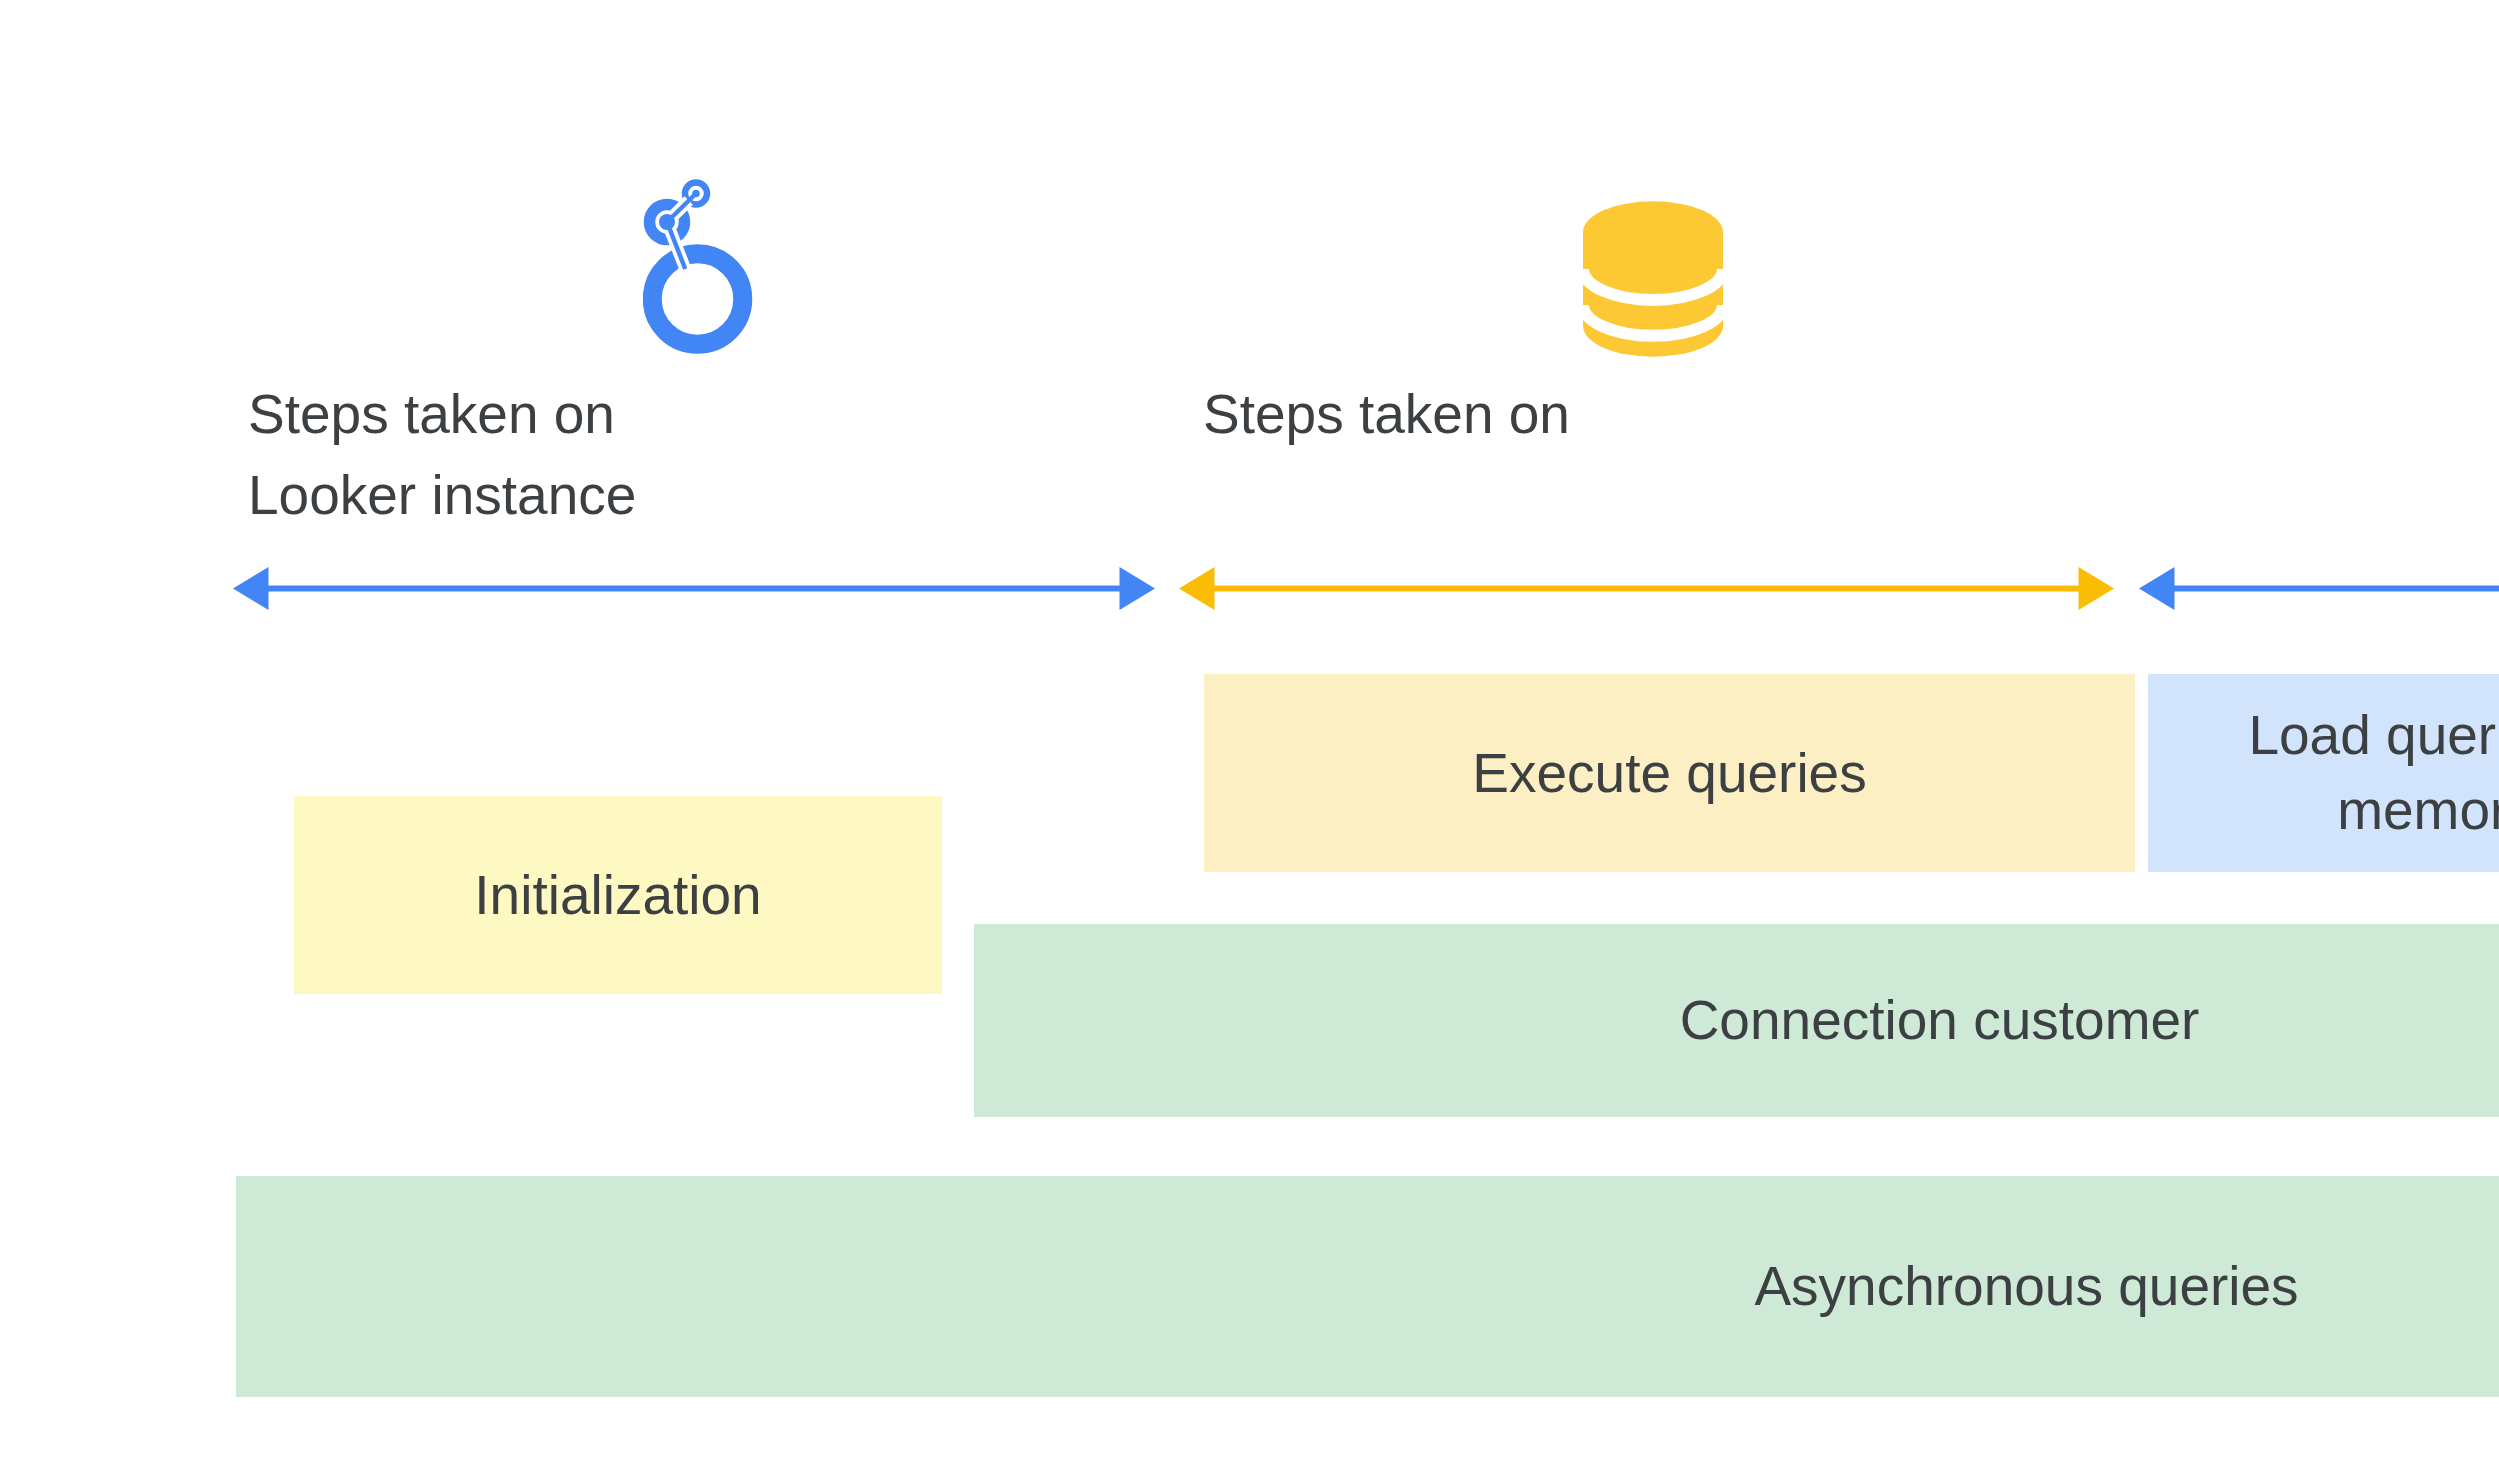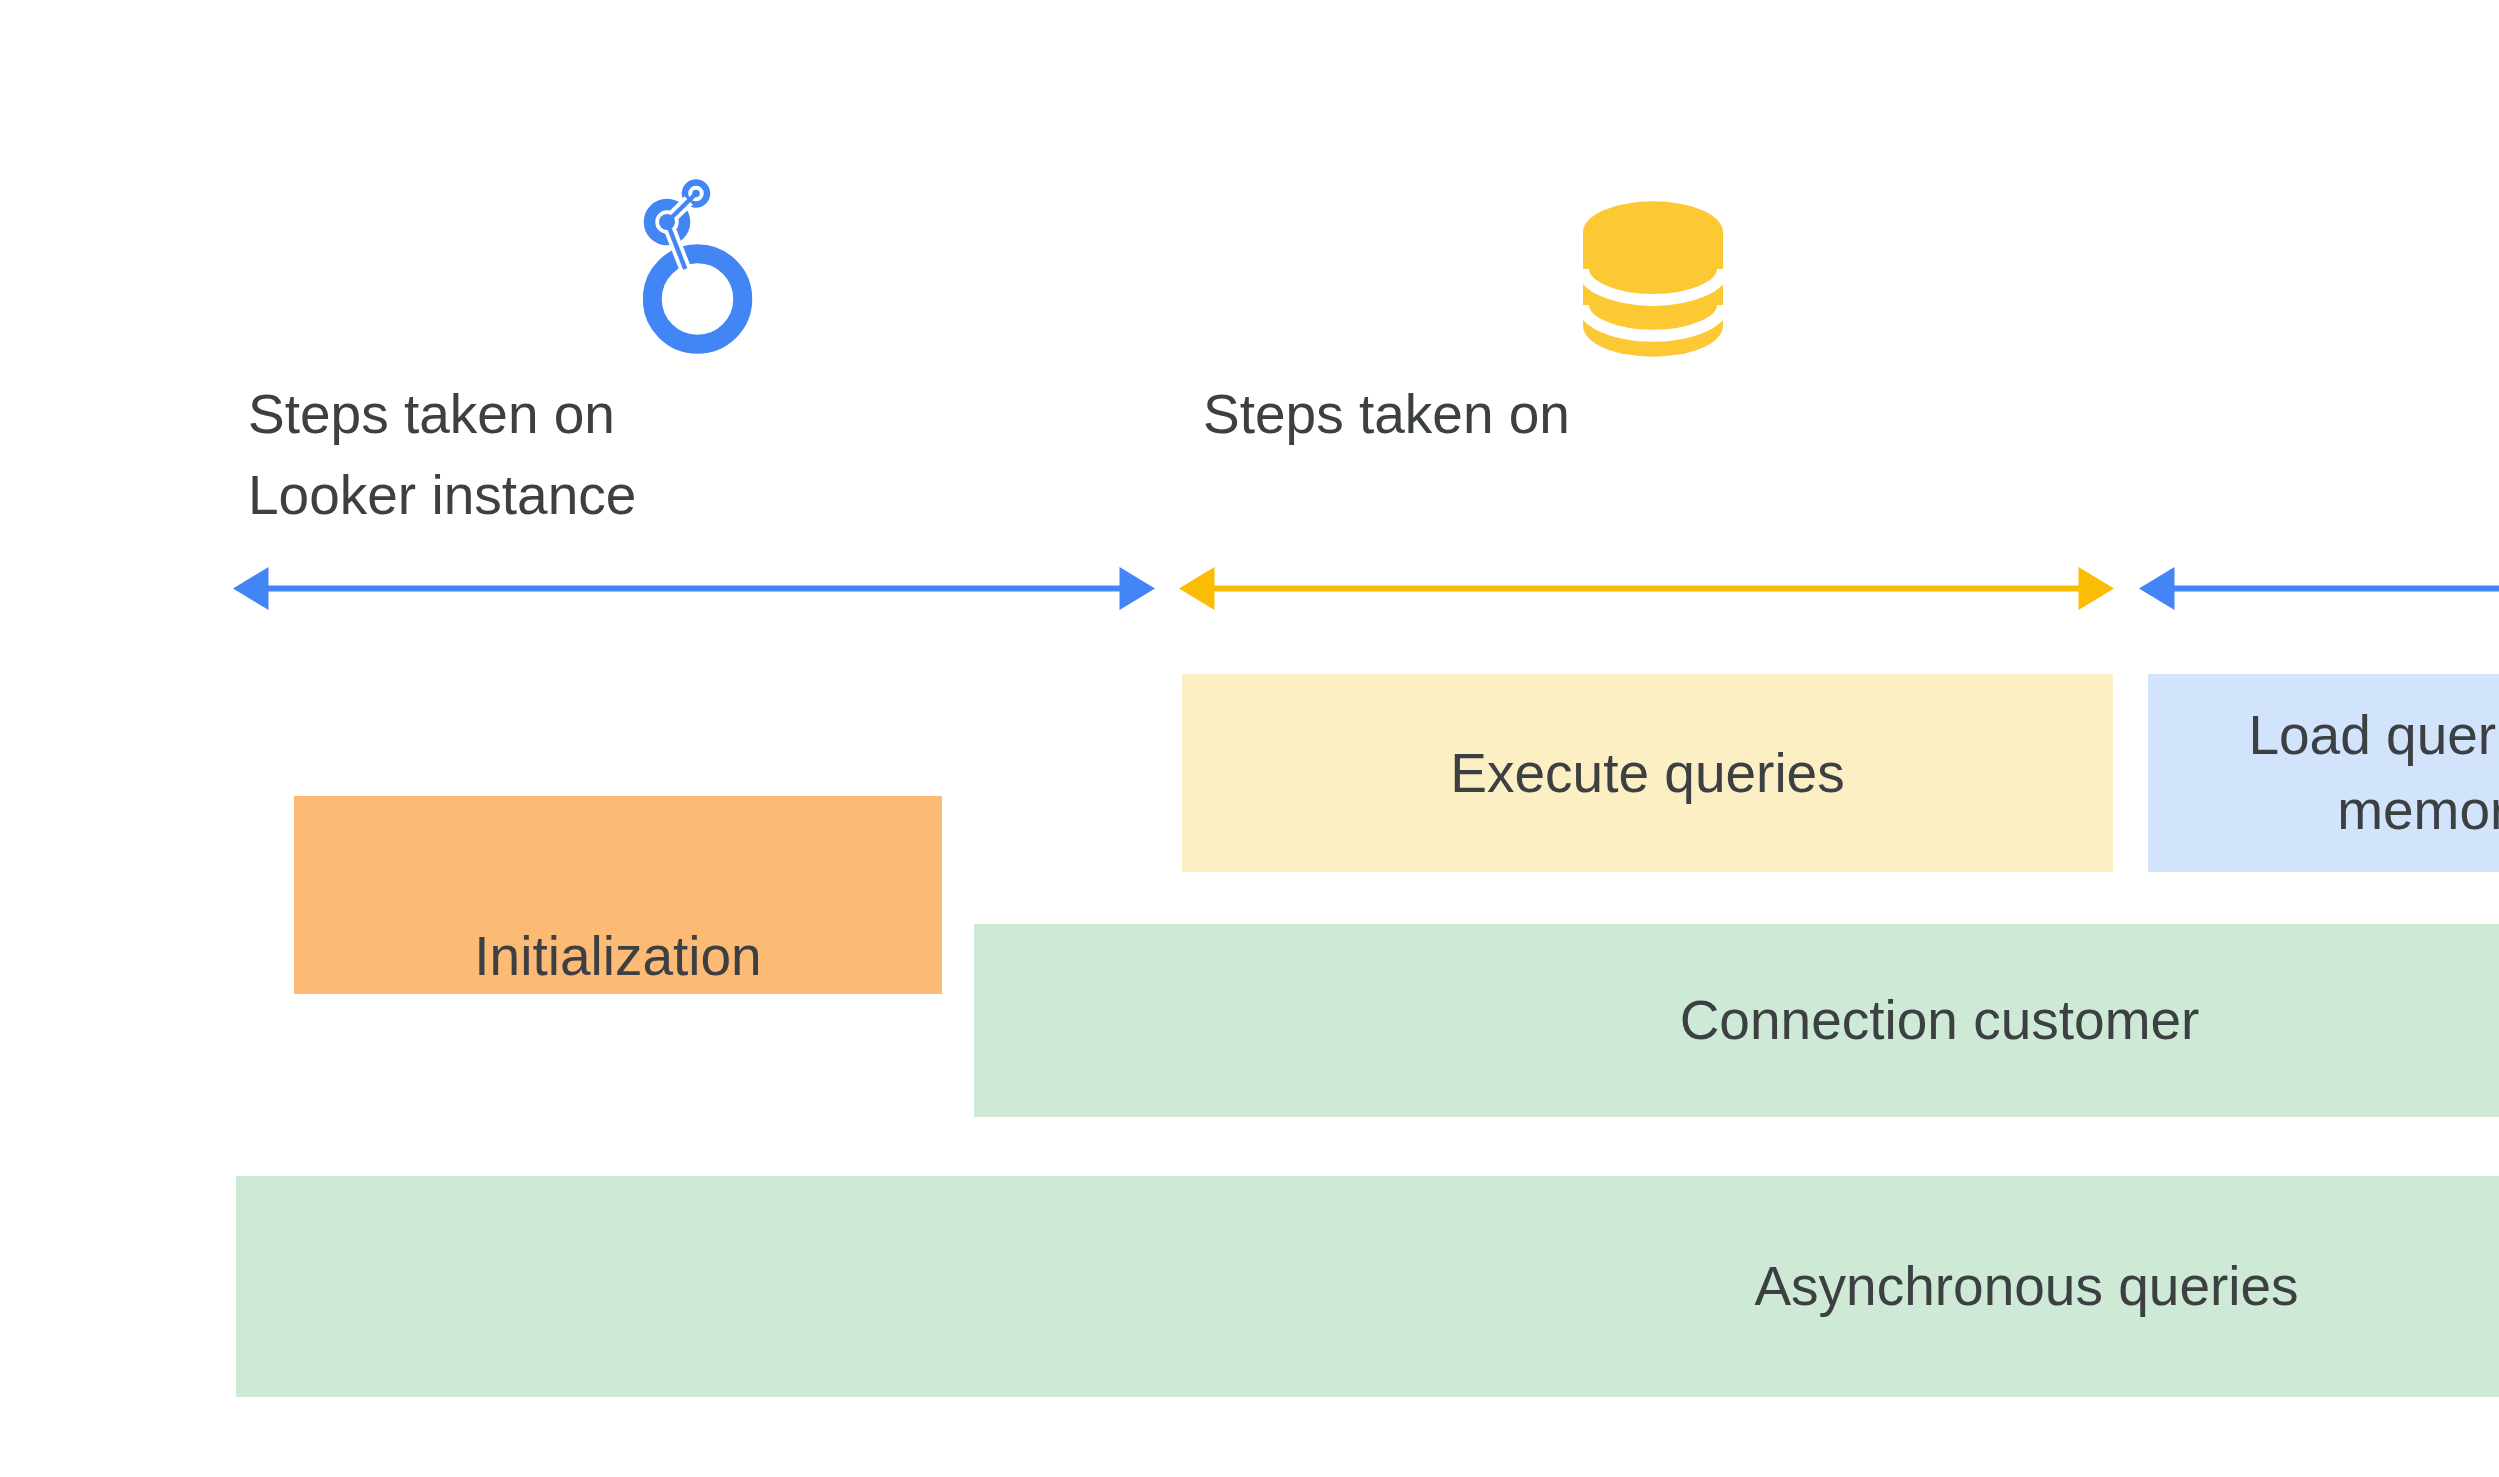--- a/index.html
+++ b/index.html
@@ -75,29 +75,29 @@
     <polygon points="0,43 71,0 71,86" fill="#FBBC04"></polygon>
     <polygon points="1870,43 1799,0 1799,86" fill="#FBBC04"></polygon>
   </svg>
 
   <svg id="arrow-right" class="arrow" width="1617" height="43" viewBox="0 0 3234 86">
     <rect x="60" y="37" width="3114" height="12" fill="#4285F4"></rect>
     <polygon points="0,43 71,0 71,86" fill="#4285F4"></polygon>
     <polygon points="3234,43 3163,0 3163,86" fill="#4285F4"></polygon>
   </svg>
 
-  <div id="box-execute" class="box" style="background: rgb(252, 239, 195);">
+  <div id="box-execute" class="box" style="background: rgb(252, 239, 195); margin-left: 22px;">
     <span>Execute queries</span>
   </div>
 
   <div id="box-load" class="box" style="background: rgb(210, 227, 252);">
     <span>Load queries in memory</span>
   </div>
 
-  <div id="box-init" class="box" style="background: #fdba74; align-items: flex-end;">
+  <div id="box-init" class="box" style="background: #fef9c3;">
     <span>Initialization</span>
   </div>
 
   <div id="box-connection" class="box" style="background: rgb(206, 234, 214);">
     <span>Connection customer</span>
   </div>
 
   <div id="box-async" class="box" style="background: rgb(206, 234, 214);">
     <span>Asynchronous queries</span>
   </div>

